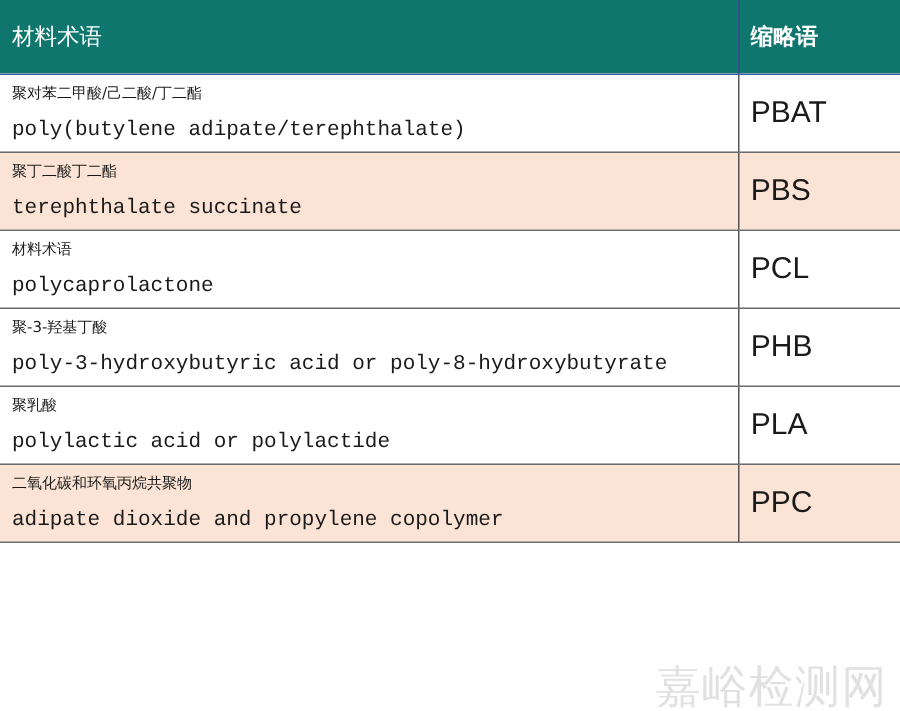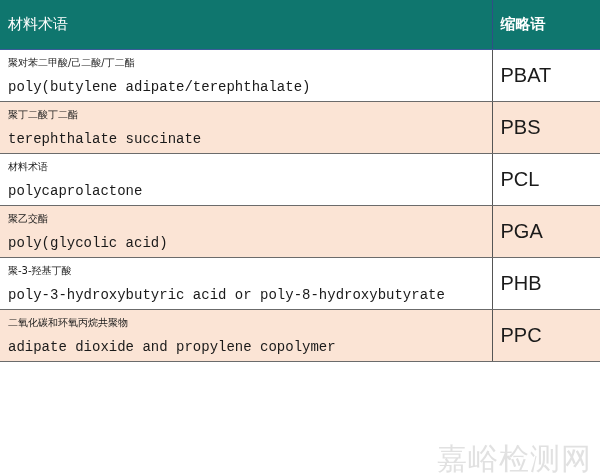--- a/index.html
+++ b/index.html
@@ -59,33 +59,33 @@
       </td>
       <td><span class="abbr">PBS</span></td>
     </tr>
     <tr class="odd">
       <td>
         <span class="zh">材料术语</span>
         <span class="en">polycaprolactone</span>
       </td>
       <td><span class="abbr">PCL</span></td>
     </tr>
-    <tr class="even">
-      <td>
-        <span class="zh">聚乙交酯</span>
-        <span class="en">poly(glycolic acid)</span>
-      </td>
-      <td><span class="abbr">PGA</span></td>
-    </tr>
     <tr class="odd">
       <td>
         <span class="zh">聚-3-羟基丁酸</span>
         <span class="en">poly-3-hydroxybutyric acid or poly-8-hydroxybutyrate</span>
       </td>
       <td><span class="abbr">PHB</span></td>
+    </tr>
+    <tr class="odd">
+      <td>
+        <span class="zh">聚乳酸</span>
+        <span class="en">polylactic acid or polylactide</span>
+      </td>
+      <td><span class="abbr">PLA</span></td>
     </tr>
     <tr class="even">
       <td>
         <span class="zh">二氧化碳和环氧丙烷共聚物</span>
         <span class="en">adipate dioxide and propylene copolymer</span>
       </td>
       <td><span class="abbr">PPC</span></td>
     </tr>
   </tbody>
 </table>

